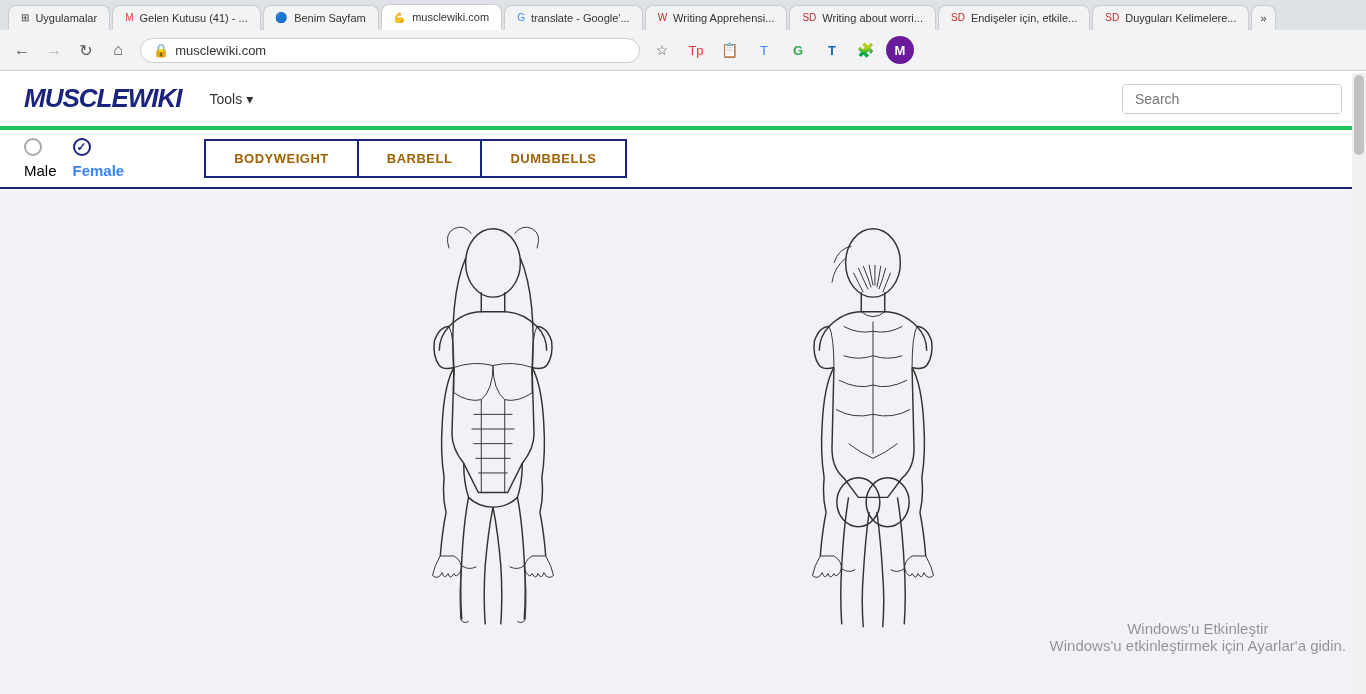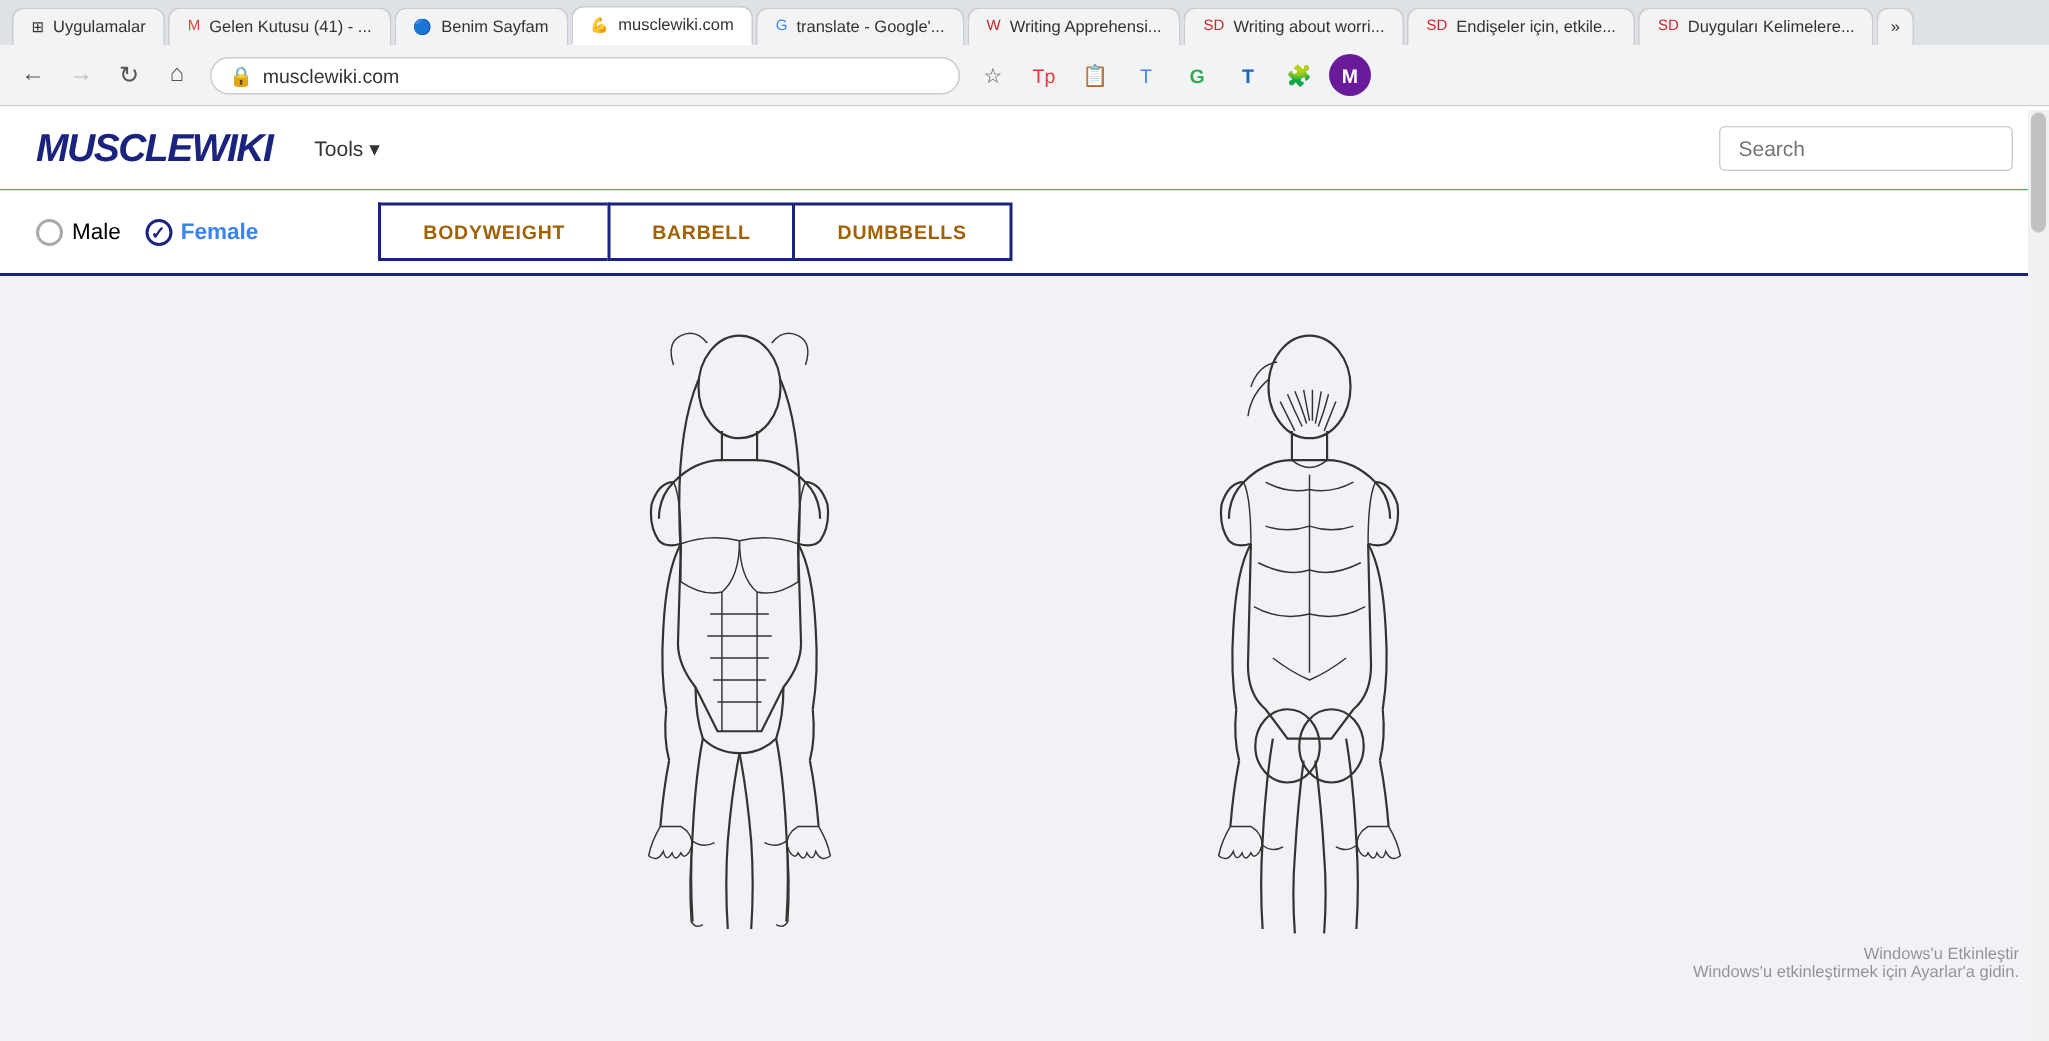--- a/index.html
+++ b/index.html
@@ -102,21 +102,21 @@
       background: #f0f2f5;
       min-height: 580px;
     }
 
     
     .site-header {
       background: #fff;
       display: flex;
       align-items: center;
       padding: 12px 24px;
-      border-bottom: 1px solid #22c55e;
+      border-bottom: 4px solid #22c55e;
       gap: 20px;
     }
     .site-logo {
       font-size: 26px;
       font-weight: 900;
       color: #1a237e;
       letter-spacing: -1px;
       font-style: italic;
     }
     .logo-muscle { color: #1a237e; }
@@ -133,21 +133,21 @@
       padding: 4px 8px;
       border-radius: 4px;
     }
     .search-bar {
       margin-left: auto;
       display: flex;
       align-items: center;
       border: 1px solid #ccc;
       border-radius: 4px;
       overflow: hidden;
-      width: 196px;
+      width: 220px;
     }
     .search-input {
       border: none;
       outline: none;
       padding: 6px 12px;
       font-size: 14px;
       width: 100%;
       color: #333;
     }
 
@@ -165,20 +165,21 @@
       align-items: center;
       gap: 16px;
     }
     .gender-option {
       display: flex;
       align-items: flex-start;
       gap: 6px;
       cursor: pointer;
       font-size: 15px;
       font-weight: 500;
+      flex-direction: column;
     }
     .radio-circle {
       width: 18px;
       height: 18px;
       border-radius: 50%;
       border: 2px solid #aaa;
       background: #fff;
     }
     .radio-checked {
       width: 18px;
@@ -260,23 +261,23 @@
       position: absolute;
       top: 0;
       left: 2px;
     }
 
     
     .windows-watermark {
       position: fixed;
       bottom: 40px;
       right: 20px;
-      font-size: 11px;
+      font-size: 15px;
       color: rgba(0,0,0,0.4);
-      text-align: right;
+      text-align: center;
     }
 
     .lock-icon {
       font-size: 11px;
       color: #555;
     }
   </style>
 </head>
 <body>
 

